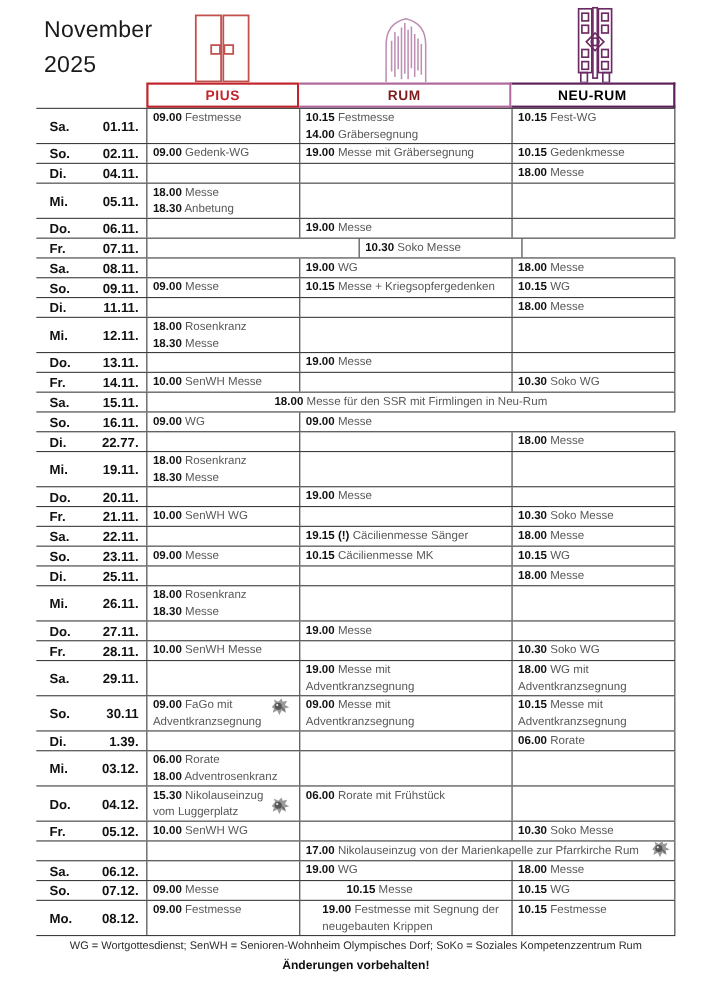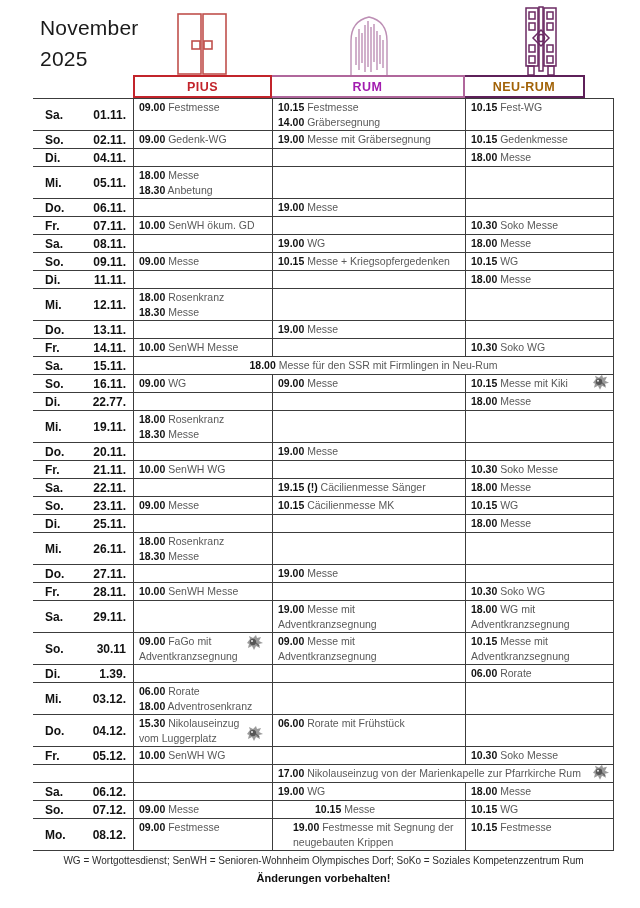--- a/index.html
+++ b/index.html
@@ -84,22 +84,22 @@
         <rect x="27" y="50" width="6" height="7"></rect>
       <path d="M21 24 L29 32 L21 40 L13 32 Z"></path>
       <circle cx="21" cy="32" r="3.5"></circle>
       <rect x="8" y="60" width="6" height="9"></rect>
         <rect x="28" y="60" width="6" height="9"></rect>
     </svg>
   </div>
 
   <div class="hdr-row">
     <div class="hdr-cell" style="width: 139px; color: rgb(194, 36, 43); border-color: rgb(194, 36, 43);">PIUS</div>
-    <div class="hdr-cell" style="width: 193px; color: #a21caf; border-color: rgb(176, 103, 156);">RUM</div>
-    <div class="hdr-cell" style="width: 120px; color: #a16207; border-color: rgb(94, 32, 89);">NEU-RUM</div>
+    <div class="hdr-cell" style="width: 193px; color: #7f1d1d; border-color: rgb(176, 103, 156);">RUM</div>
+    <div class="hdr-cell" style="width: 149px; color: #000000; border-color: rgb(94, 32, 89);">NEU-RUM</div>
   </div>
 
   <div class="tbl">
       <div class="row">
         <div class="dcell">
           <span>Sa.</span>
           <span>01.11.</span>
         </div>
         <div class="cell" style="width: 139px;">
           <div class="ev"><span class="t">09.00</span><span class="x"> Festmesse</span></div>
@@ -159,23 +159,20 @@
         <div class="cell" style="width: 193px;">
           <div class="ev"><span class="t">19.00</span><span class="x"> Messe</span></div>
         </div>
         <div class="cell last" style="width: 149px;"></div>
       </div>
       <div class="row">
         <div class="dcell">
           <span>Fr.</span>
           <span>07.11.</span>
         </div>
-        <div class="cell" style="width: 139px;">
-          <div class="ev"><span class="t">10.00</span><span class="x"> SenWH ökum. GD</span></div>
-        </div>
         <div class="cell" style="width: 193px;"></div>
         <div class="cell last" style="width: 149px;">
           <div class="ev"><span class="t">10.30</span><span class="x"> Soko Messe</span></div>
         </div>
       </div>
       <div class="row">
         <div class="dcell">
           <span>Sa.</span>
           <span>08.11.</span>
         </div>
@@ -261,29 +258,20 @@
       <div class="row">
         <div class="dcell">
           <span>So.</span>
           <span>16.11.</span>
         </div>
         <div class="cell" style="width: 139px;">
           <div class="ev"><span class="t">09.00</span><span class="x"> WG</span></div>
         </div>
         <div class="cell" style="width: 193px;">
           <div class="ev"><span class="t">09.00</span><span class="x"> Messe</span></div>
-        </div>
-        <div class="cell last" style="width: 149px;">
-          <div class="ev"><span class="t">10.15</span><span class="x"> Messe mit Kiki</span></div>
-          <span class="clip center"><svg width="20" height="17" viewBox="0 0 20 17">
-              <path d="M3 9 L6 5 L5 2 L9 4 L12 1 L13 4 L17 3 L15 7 L19 9 L15 10 L16 14 L12 12 L10 16 L8 12 L4 14 L5 10 Z" fill="#9a9a9a"></path>
-              <circle cx="9" cy="8" r="3.2" fill="#555"></circle>
-              <circle cx="8" cy="7" r="1" fill="#eee"></circle>
-              <path d="M12 9 L15 12" stroke="#666" stroke-width="1.2"></path>
-            </svg></span>
         </div>
       </div>
       <div class="row">
         <div class="dcell">
           <span>Di.</span>
           <span>22.77.</span>
         </div>
         <div class="cell" style="width: 139px;"></div>
         <div class="cell" style="width: 193px;"></div>
         <div class="cell last" style="width: 149px;">

